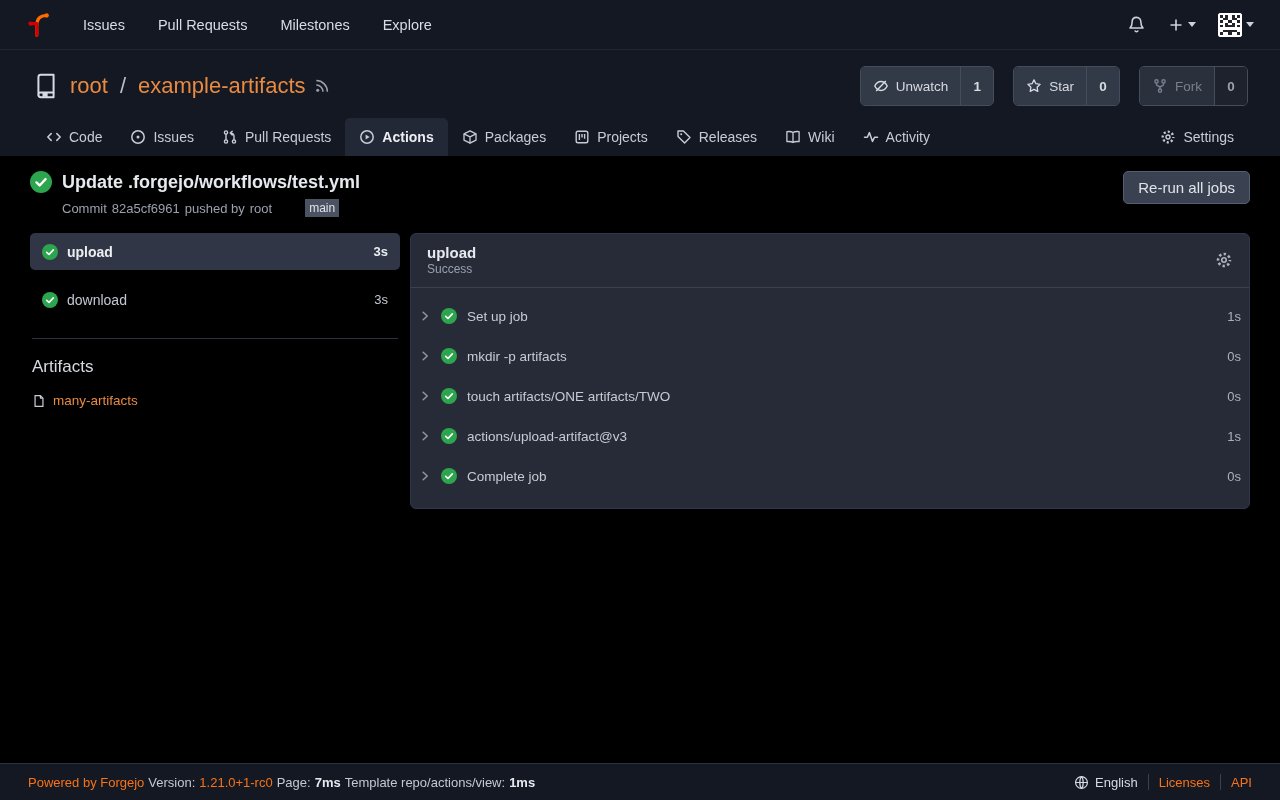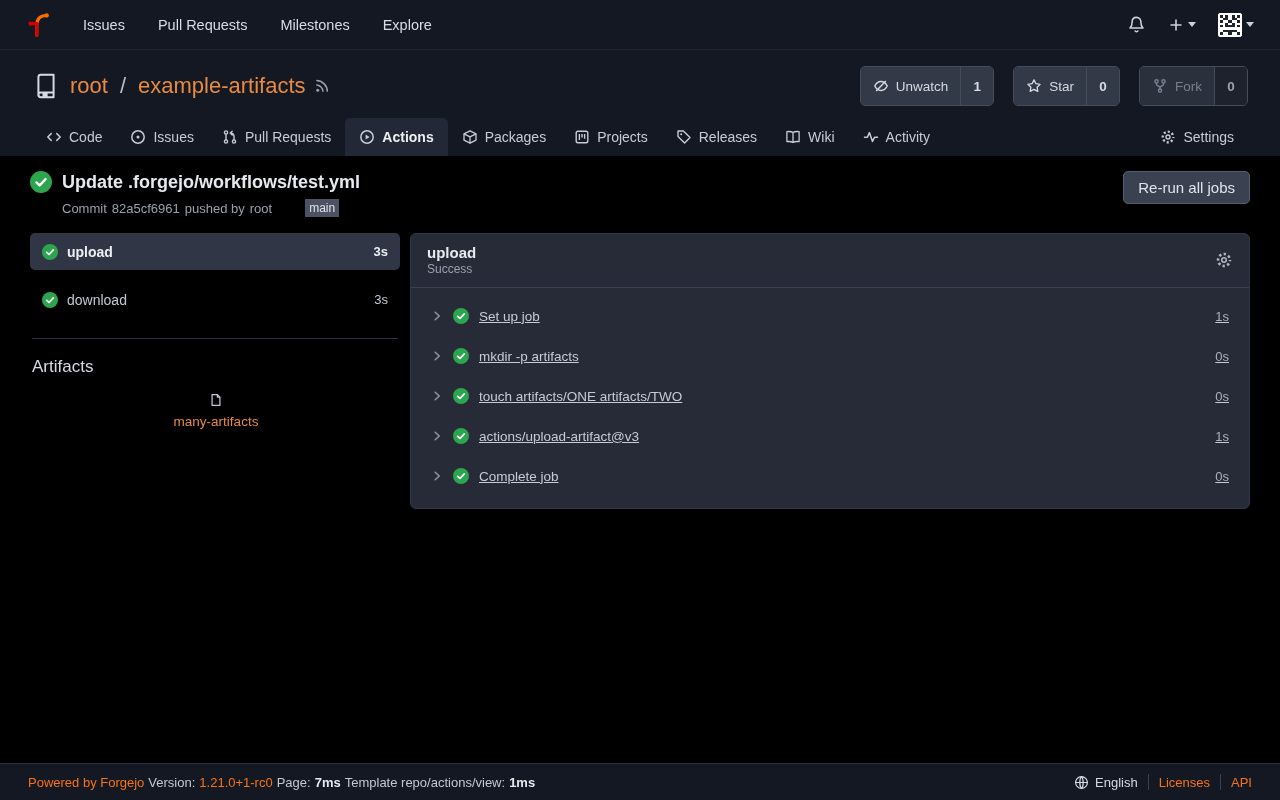--- a/index.html
+++ b/index.html
@@ -66,31 +66,31 @@
   .left-col { width:370px; flex:none; }
   .job-item {
     display:flex; align-items:center; gap:9px; height:37px; padding:0 12px;
     border-radius:5px; font-size:14px; color:#c2c8d2; cursor:pointer; margin-bottom:11px;
   }
   .job-item .dur { margin-left:auto; font-size:13px; }
   .job-item.selected { background:#30374а; }
   .job-item.selected { background:#303645; color:#eceef2; font-weight:bold; }
   .left-divider { border:none; border-top:1px solid #2c3240; margin:20px 2px 18px 2px; }
   .artifacts-h { font-size:17px; color:#d6dae2; font-weight:normal; margin:0 0 16px 2px; }
-  .artifact-row { display:flex; align-items:center; gap:7px; margin-left:2px;flex-direction:column; }
+  .artifact-row { display:flex; align-items:center; gap:7px; margin-left:2px; }
   .artifact-row .icon { color:#c6cbd4; }
   .artifact-link { color:#e98a41; font-size:13.5px; text-decoration:none; cursor:pointer; }
 
   .panel { flex:1; background:#262b37; border:1px solid #30374a; border-radius:6px; overflow:hidden; }
   .panel-header { display:flex; align-items:center; padding:10px 16px 11px 16px; border-bottom:1px solid #3a4150; }
   .panel-job-name { font-size:15px; font-weight:bold; color:#e6e9ee; }
   .panel-job-status { font-size:12px; color:#9aa1ad; margin-top:1px; }
   .panel-gear { margin-left:auto; color:#aeb4bf; cursor:pointer; }
   .steps { padding:8px 0 12px 0; }
-  .step-row { display:flex; align-items:center; gap:10px; height:40px; padding:0 20px; cursor:pointer;text-decoration:underline; }
+  .step-row { display:flex; align-items:center; gap:10px; height:40px; padding:0 8px; cursor:pointer; }
   .step-row .chev { color:#8f96a3; }
   .step-name { font-size:13.5px; color:#c6cbd4; }
   .step-dur { margin-left:auto; font-size:13px; color:#aab0bb; }
 
   
   .footer {
     height:37px; background:#141823; border-top:1px solid #2a303c; flex:none;
     display:flex; align-items:center; padding:0 28px; font-size:13px; color:#c3c8d1;
   }
   .footer a { text-decoration:none; cursor:pointer; }

